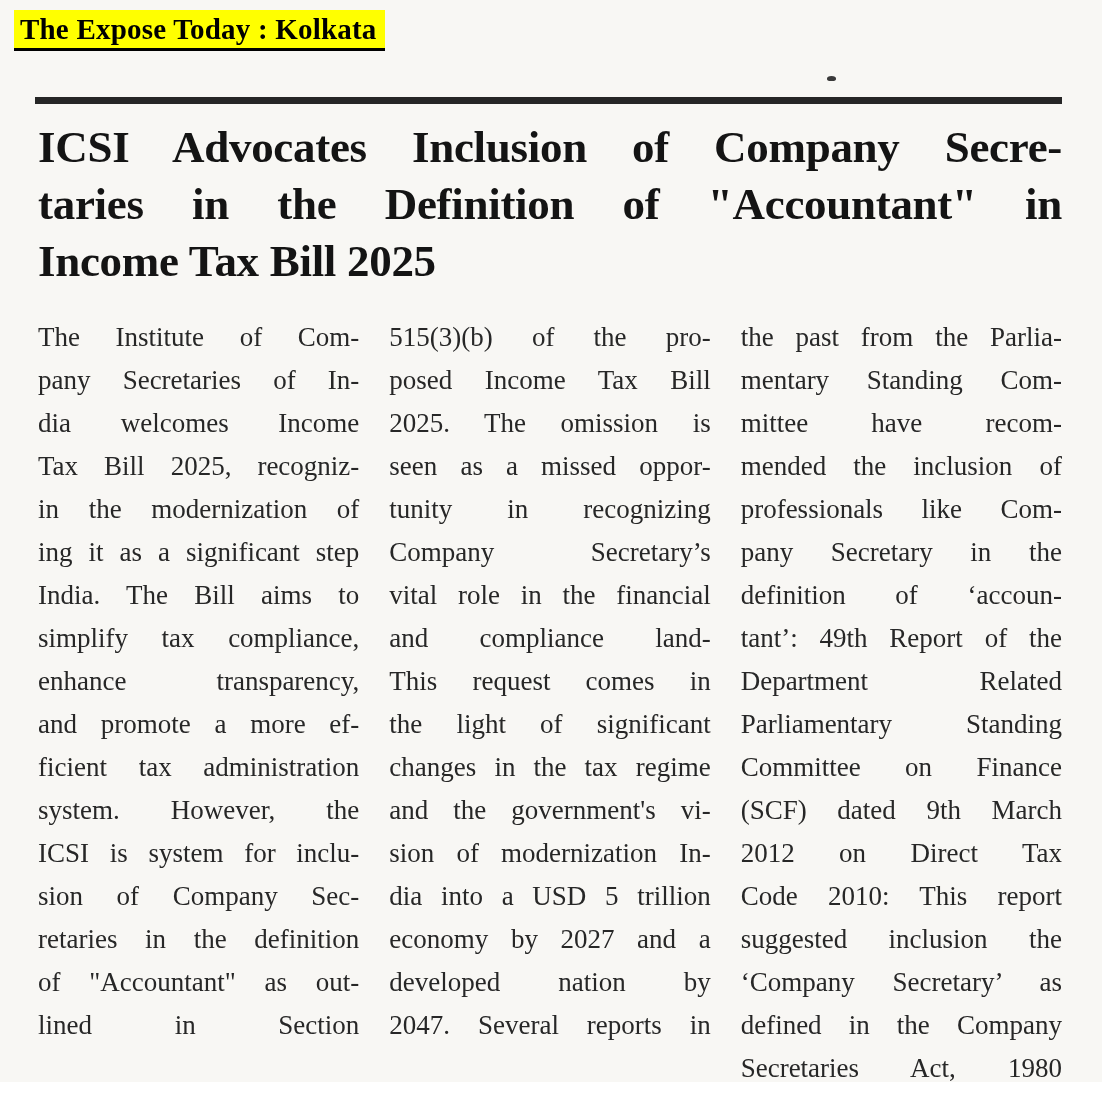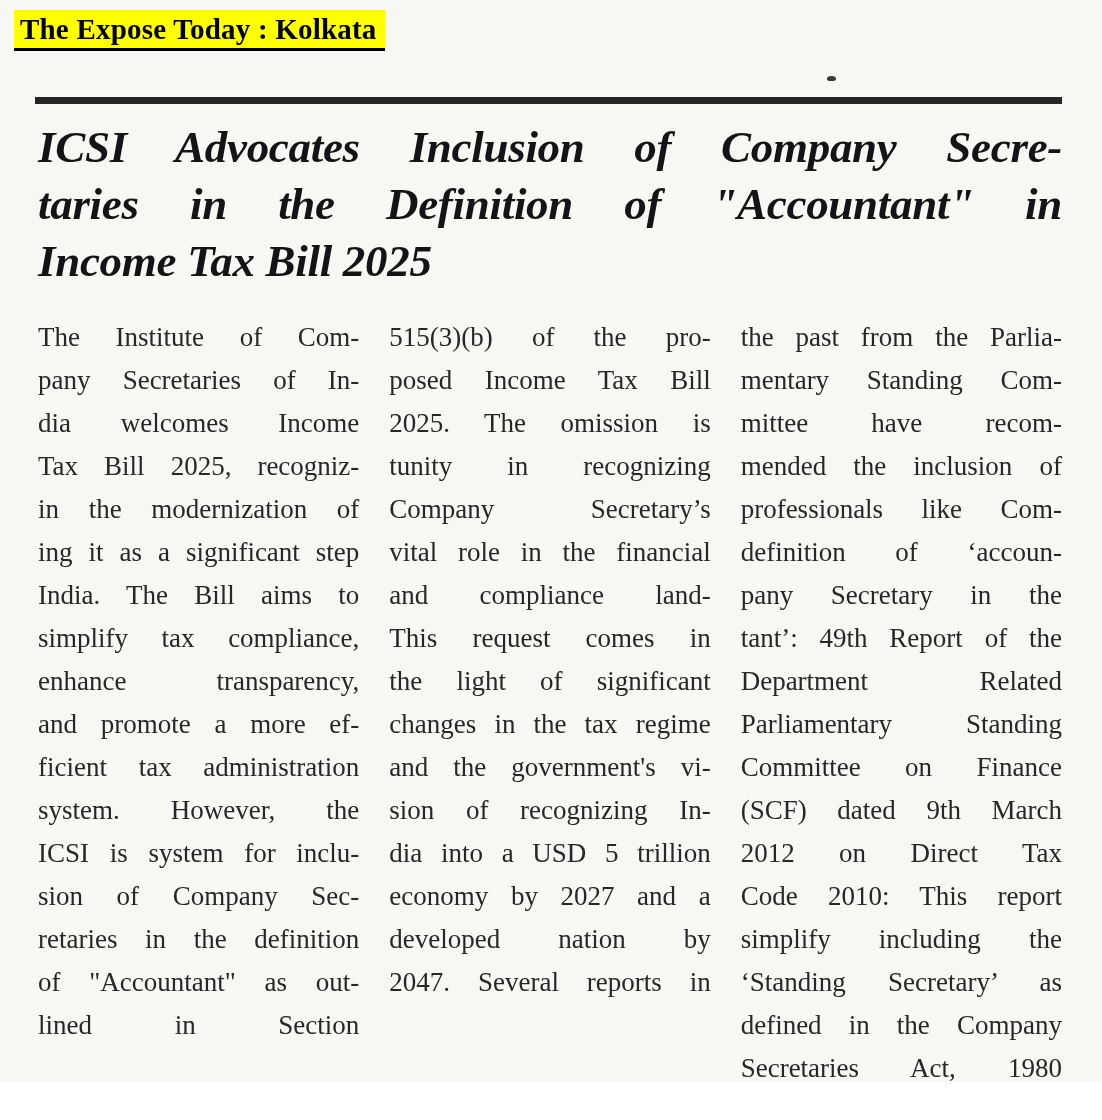--- a/index.html
+++ b/index.html
@@ -49,21 +49,20 @@
     margin: 15px 0 0 0;
     font-size: 45px;
     font-weight: 700;
     color: #141414;
     line-height: 57px;
     letter-spacing: -0.3px;
   }
   .headline-line {
     text-align: justify;
     text-align-last: justify;
-    font-style: italic;
   }
   .headline-line.last-line {
     text-align-last: left;
   }
   .columns {
     display: flex;
     gap: 30px;
     margin-top: 26px;
   }
   .column {
@@ -115,49 +114,50 @@
         <div class="body-line">ICSI is system for inclu-</div>
         <div class="body-line">sion of Company Sec-</div>
         <div class="body-line">retaries in the definition</div>
         <div class="body-line">of "Accountant" as out-</div>
         <div class="body-line">lined in Section</div>
       </div>
     <div class="column">
         <div class="body-line">515(3)(b) of the pro-</div>
         <div class="body-line">posed Income Tax Bill</div>
         <div class="body-line">2025. The omission is</div>
+        <div class="body-line">seen as a missed oppor-</div>
         <div class="body-line">tunity in recognizing</div>
         <div class="body-line">Company Secretary’s</div>
         <div class="body-line">vital role in the financial</div>
         <div class="body-line">and compliance land-</div>
         <div class="body-line">This request comes in</div>
         <div class="body-line">the light of significant</div>
         <div class="body-line">changes in the tax regime</div>
         <div class="body-line">and the government's vi-</div>
-        <div class="body-line">sion of recognizing In-</div>
+        <div class="body-line">sion of modernization In-</div>
         <div class="body-line">dia into a USD 5 trillion</div>
         <div class="body-line">economy by 2027 and a</div>
         <div class="body-line">developed nation by</div>
         <div class="body-line">2047. Several reports in</div>
       </div>
     <div class="column">
         <div class="body-line">the past from the Parlia-</div>
         <div class="body-line">mentary Standing Com-</div>
         <div class="body-line">mittee have recom-</div>
         <div class="body-line">mended the inclusion of</div>
         <div class="body-line">professionals like Com-</div>
+        <div class="body-line">pany Secretary in the</div>
         <div class="body-line">definition of ‘accoun-</div>
-        <div class="body-line">pany Secretary in the</div>
         <div class="body-line">tant’: 49th Report of the</div>
         <div class="body-line">Department Related</div>
         <div class="body-line">Parliamentary Standing</div>
         <div class="body-line">Committee on Finance</div>
         <div class="body-line">(SCF) dated 9th March</div>
         <div class="body-line">2012 on Direct Tax</div>
         <div class="body-line">Code 2010: This report</div>
-        <div class="body-line">simplify including the</div>
-        <div class="body-line">‘Standing Secretary’ as</div>
+        <div class="body-line">suggested inclusion the</div>
+        <div class="body-line">‘Company Secretary’ as</div>
         <div class="body-line">defined in the Company</div>
         <div class="body-line">Secretaries Act, 1980</div>
       </div>
   </div>
 
 </div>
 
 </body></html>

